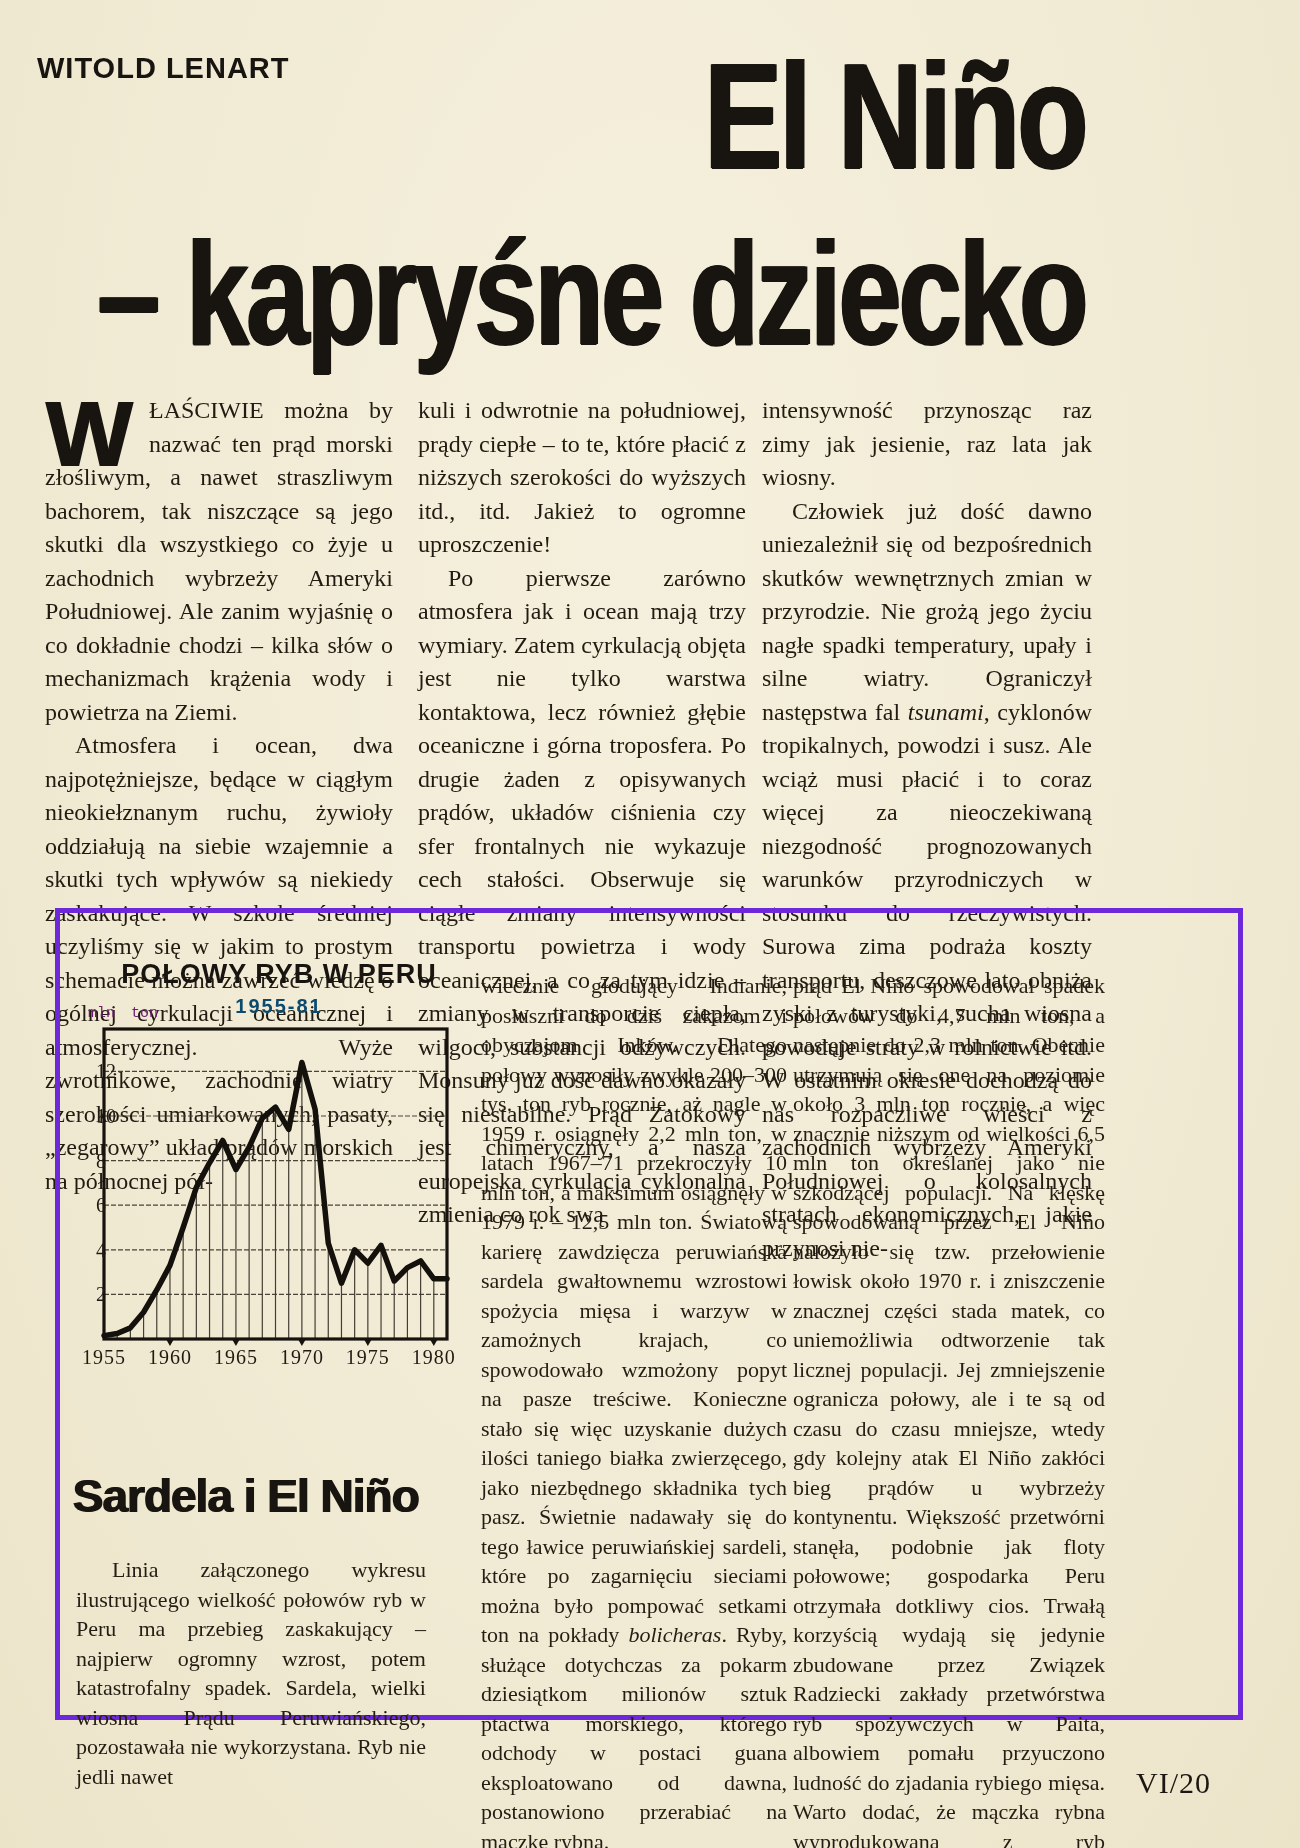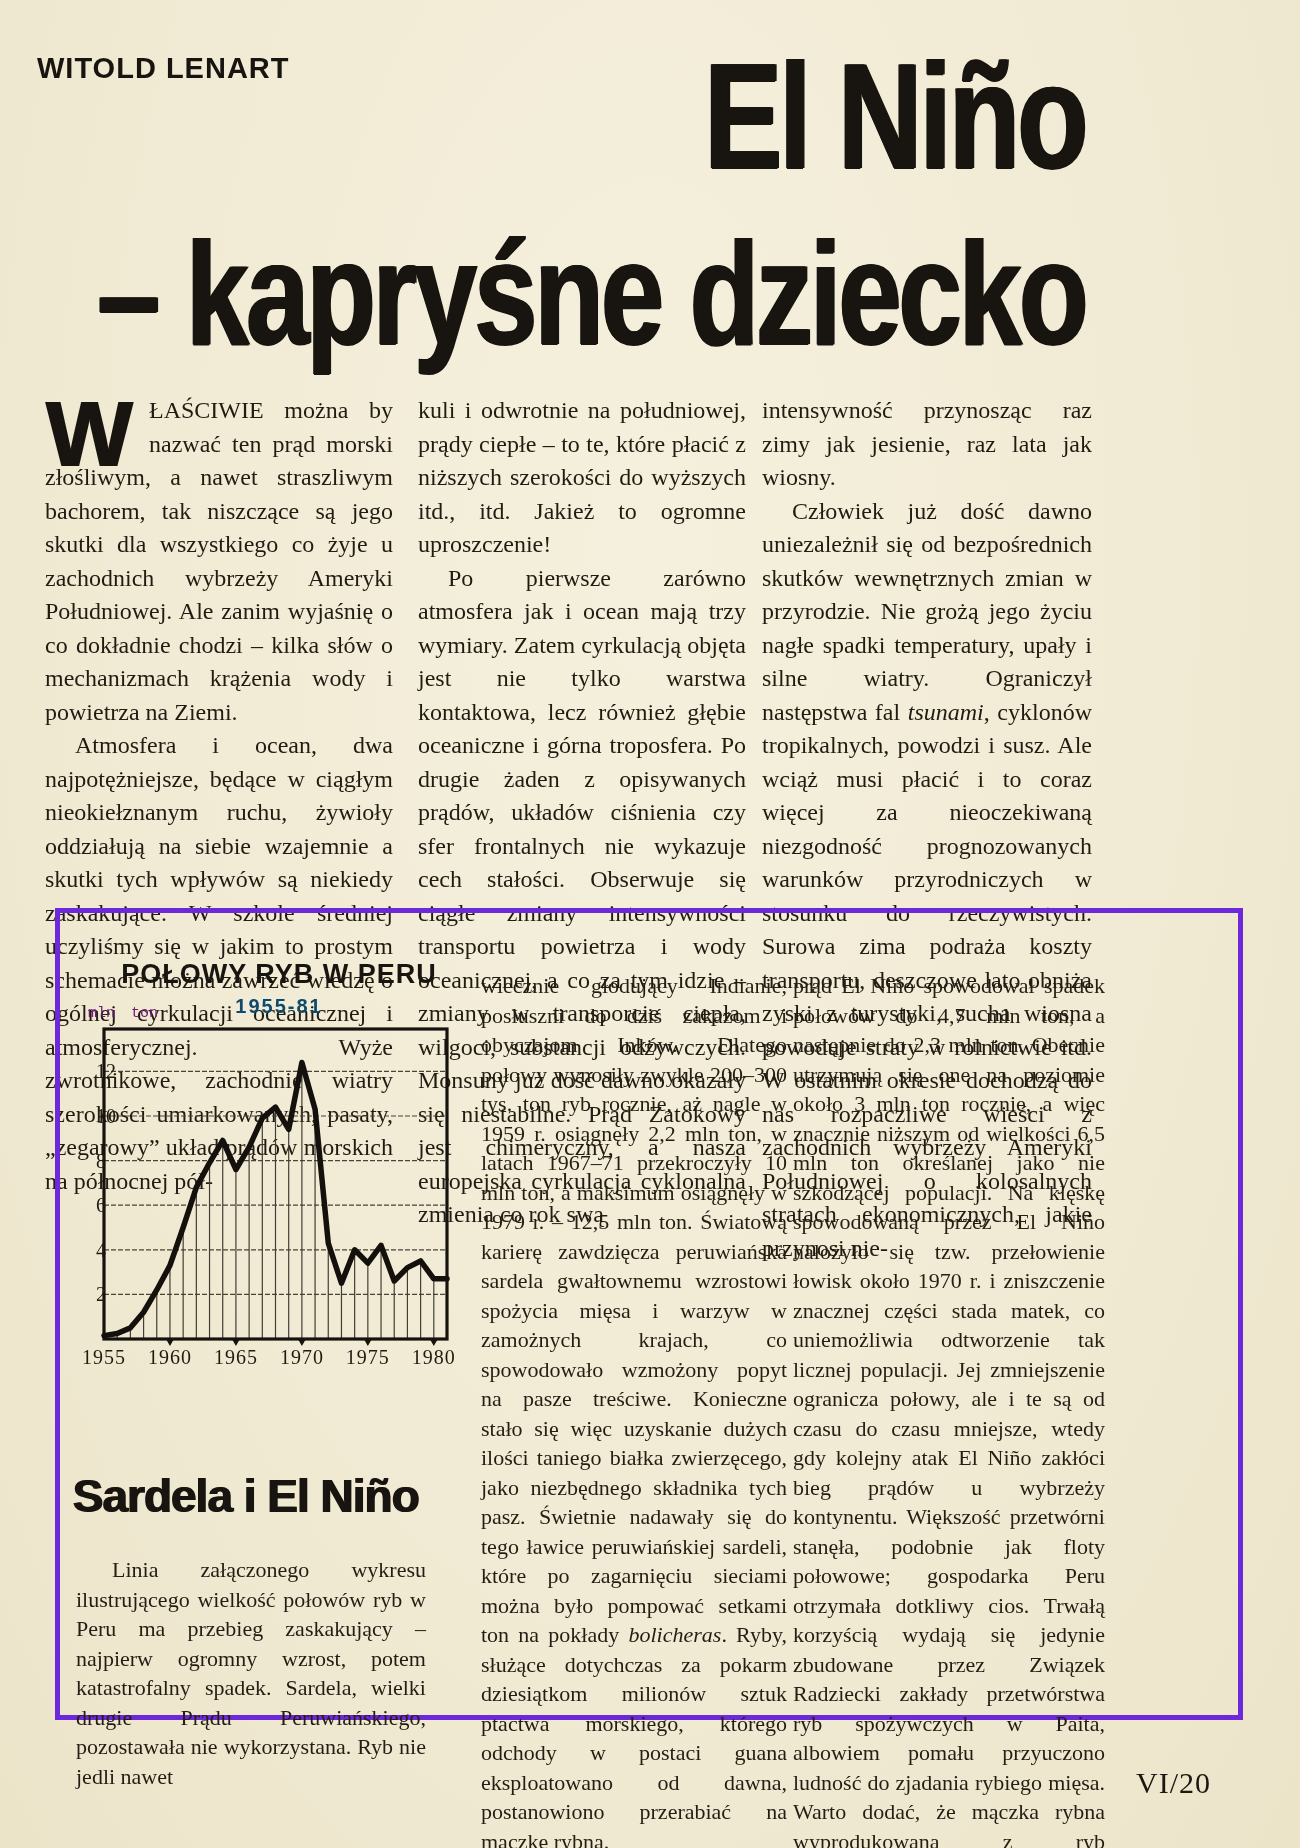--- a/index.html
+++ b/index.html
@@ -166,21 +166,21 @@
         <text x="305.84615384615387" y="341" text-anchor="middle" class="xtick">1975</text>
         <path d="M 301.84615384615387 316 L 309.84615384615387 316 L 305.84615384615387 323 Z" class="tick-arrow"></path>
         <text x="371.8076923076923" y="341" text-anchor="middle" class="xtick">1980</text>
         <path d="M 367.8076923076923 316 L 375.8076923076923 316 L 371.8076923076923 323 Z" class="tick-arrow"></path>
         <polyline points="42,312.6546762589928 55.19230769230769,310.42446043165467 68.38461538461539,304.84892086330933 81.57692307692308,289.23741007194246 94.76923076923077,266.9352517985611 107.96153846153847,242.40287769784175 121.15384615384616,204.48920863309354 134.34615384615384,164.3453237410072 147.53846153846155,139.81294964028777 160.73076923076923,117.51079136690646 173.92307692307693,146.50359712230218 187.1153846153846,124.20143884892087 200.30769230769232,95.20863309352518 213.5,84.05755395683454 226.69230769230768,106.35971223021582 239.88461538461536,39.45323741007195 253.0769230769231,86.28776978417264 266.2692307692308,220.10071942446044 279.46153846153845,260.24460431654677 292.65384615384613,226.79136690647482 305.84615384615387,240.1726618705036 319.03846153846155,222.33093525179856 332.2307692307692,258.0143884892086 345.4230769230769,244.63309352517985 358.61538461538464,237.9424460431655 371.8076923076923,255.7841726618705 385,255.7841726618705" class="curve"></polyline>
       </svg>
 
     <div class="fheading">Sardela i El Niño</div>
 
     <div class="fcol f-left">
-        <p class="ind">Linia załączonego wykresu ilustrującego wielkość połowów ryb w Peru ma przebieg zaskakujący – najpierw ogromny wzrost, potem katastrofalny spadek. Sardela, wielki drugie Prądu Peruwiańskiego, pozostawała nie wykorzystana. Ryb nie jedli nawet</p>
+        <p class="ind">Linia załączonego wykresu ilustrującego wielkość połowów ryb w Peru ma przebieg zaskakujący – najpierw ogromny wzrost, potem katastrofalny spadek. Sardela, wielki wiosna Prądu Peruwiańskiego, pozostawała nie wykorzystana. Ryb nie jedli nawet</p>
       </div>
     <div class="fcol f-mid">
         <p>wiecznie głodujący Indianie, posłuszni do dziś zakazom i obyczajom Inków. Dlatego połowy wynosiły zwykle 200–300 tys. ton ryb rocznie, aż nagle w 1959 r. osiągnęły 2,2 mln ton, w latach 1967–71 przekroczyły 10 mln ton, a maksimum osiągnęły w 1979 r. – 12,5 mln ton. Światową karierę zawdzięcza peruwiańska sardela gwałtownemu wzrostowi spożycia mięsa i warzyw w zamożnych krajach, co spowodowało wzmożony popyt na pasze treściwe. Konieczne stało się więc uzyskanie dużych ilości taniego białka zwierzęcego, jako niezbędnego składnika tych pasz. Świetnie nadawały się do tego ławice peruwiańskiej sardeli, które po zagarnięciu sieciami można było pompować setkami ton na pokłady <i>bolicheras</i>. Ryby, służące dotychczas za pokarm dziesiątkom milionów sztuk ptactwa morskiego, którego odchody w postaci guana eksploatowano od dawna, postanowiono przerabiać na mączkę rybną.</p>
       </div>
     <div class="fcol f-right">
       <div>
           <p>prąd El Niño spowodował spadek połowów do 4,7 mln ton, a następnie do 2,3 mln ton. Obecnie utrzymują się one na poziomie około 3 mln ton rocznie, a więc znacznie niższym od wielkości 6,5 mln ton określanej jako nie szkodzącej populacji. Na klęskę spowodowaną przez El Niño nałożyło się tzw. przełowienie łowisk około 1970 r. i zniszczenie znacznej części stada matek, co uniemożliwia odtworzenie tak licznej populacji. Jej zmniejszenie ogranicza połowy, ale i te są od czasu do czasu mniejsze, wtedy gdy kolejny atak El Niño zakłóci bieg prądów u wybrzeży kontynentu. Większość przetwórni stanęła, podobnie jak floty połowowe; gospodarka Peru otrzymała dotkliwy cios. Trwałą korzyścią wydają się jedynie zbudowane przez Związek Radziecki zakłady przetwórstwa ryb spożywczych w Paita, albowiem pomału przyuczono ludność do zjadania rybiego mięsa. Warto dodać, że mączka rybna wyprodukowana z ryb dostarczonych w ciągu 24 godzin nadaje się na składnik artykułów spożywczych.</p>
         </div>
 
     </div>

